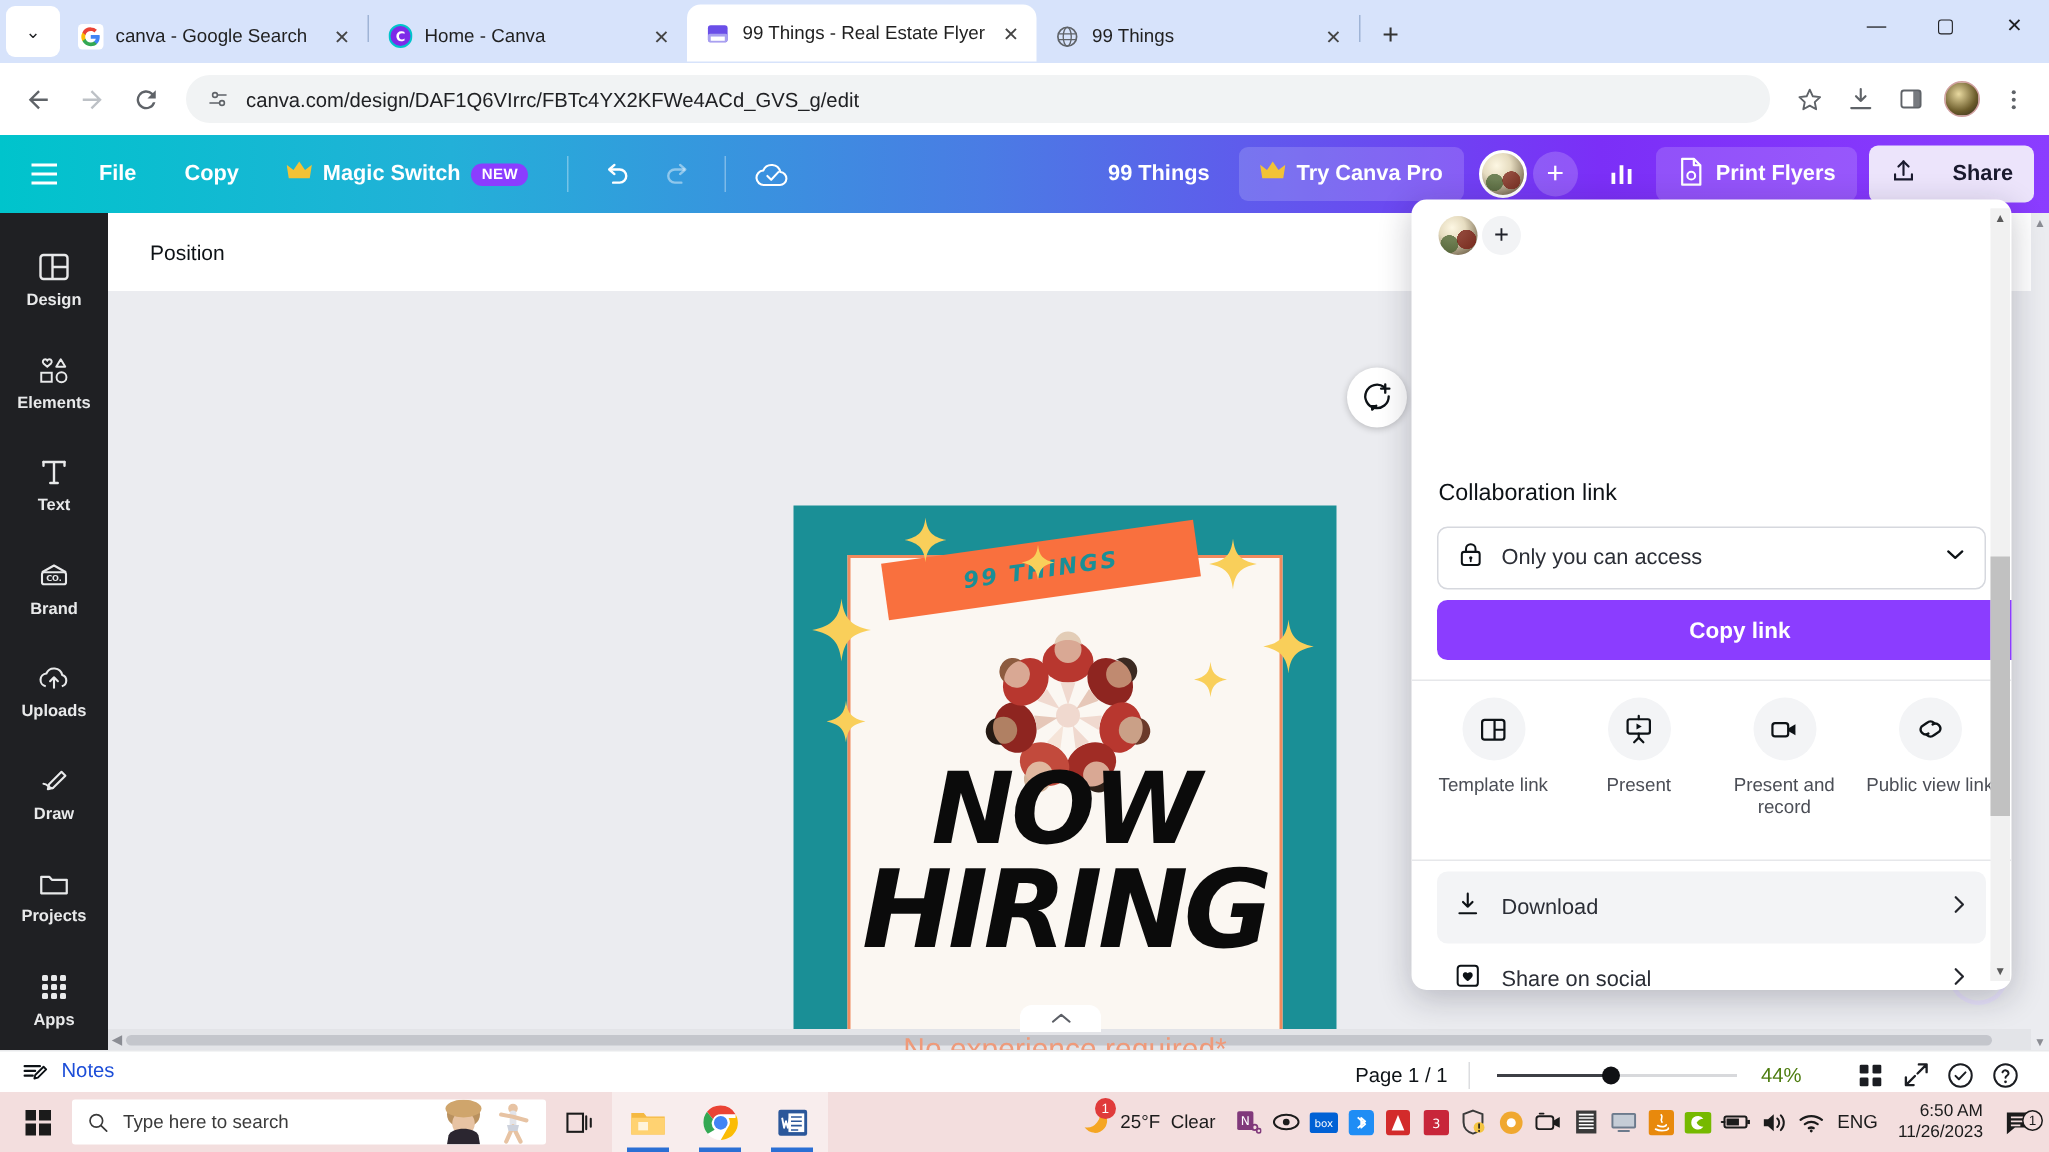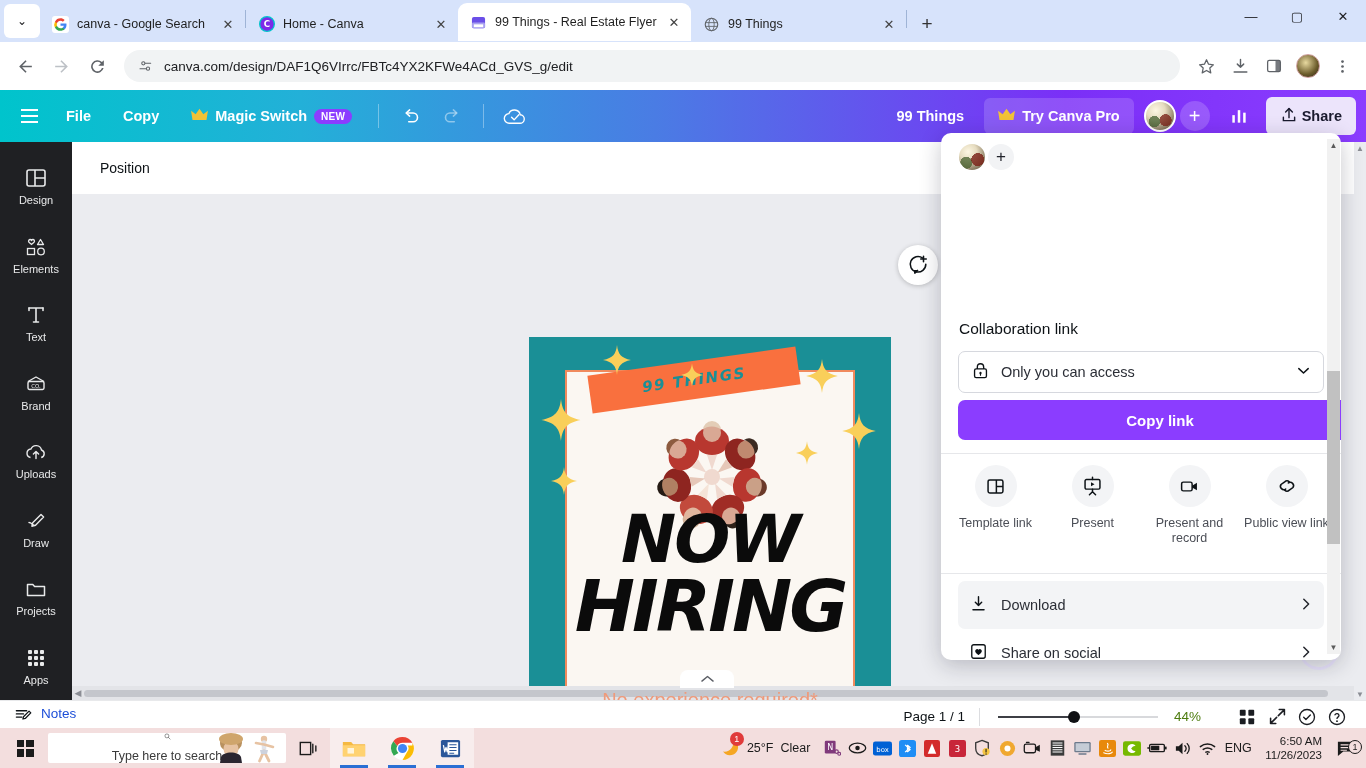--- a/index.html
+++ b/index.html
@@ -129,33 +129,34 @@
       radial-gradient(circle at 30% 70%, rgba(60,90,40,.7) 0 20%, transparent 21%);
   }
   .av-plus {
     width: 30px; height: 30px; border-radius: 50%;
     background: rgba(255,255,255,.18); color: #fff; font-size: 20px;
     display: flex; align-items: center; justify-content: center; cursor: pointer;
   }
   .share-btn {
     height: 38px; padding: 16px 14px; border-radius: 6px; background: #ece4fb;
     color: #1a1a2e; font-size: 14.5px; font-weight: bold;
-    display: flex; align-items: center; gap: 4px; cursor: pointer; margin-left: 4px;
+    display: flex; align-items: center; gap: 24px; cursor: pointer; margin-left: 4px;
   }
 
   
   .rail {
     position: absolute; top: 142px; left: 0; width: 72px; height: 558px;
     background: #1f2023; display: flex; flex-direction: column;
     align-items: center; padding-top: 10px;
   }
   .rail-item {
     width: 72px; height: 70px; display: flex; flex-direction: column;
     align-items: center; justify-content: center; gap: 4px; cursor: pointer;
     color: #e8e9ea;
+    font-weight: bold;
   }
   .rail-label { font-size: 11px; color: #e8e9ea; }
 
   
   .editor {
     position: absolute; top: 142px; left: 72px; width: 1294px; height: 558px;
     background: #ebecf0;
   }
   .position-bar {
     position: absolute; top: 0; left: 0; width: 1294px; height: 52px;
@@ -326,23 +327,23 @@
 
   
   .taskbar {
     position: absolute; left: 0; bottom: 0; width: 1366px; height: 40px;
     background: #f3dede; display: flex; align-items: center; padding: 0 2px;
   }
   .tb-start { width: 46px; height: 40px; display: flex; align-items: center; justify-content: center; cursor: pointer; }
   .win-logo { width: 17px; height: 17px; display: grid; grid-template-columns: 1fr 1fr; grid-template-rows: 1fr 1fr; gap: 2px; }
   .win-logo i { background: #1b1b1b; display: block; }
   .search-box {
-    width: 238px; height: 30px; background: #fff; border-radius: 2px;
+    width: 316px; height: 30px; background: #fff; border-radius: 2px;
     display: flex; align-items: center; gap: 9px; padding: 0 10px;
-    position: relative; overflow: hidden; cursor: text; flex-direction: column;
+    position: relative; overflow: hidden; cursor: text;
   }
   .search-ph { font-size: 12.5px; color: #3a3a3a; }
   .tb-taskview { width: 44px; height: 40px; display: flex; align-items: center; justify-content: center; cursor: pointer; }
   .tb-app {
     width: 48px; height: 40px; display: flex; align-items: center;
     justify-content: center; position: relative; cursor: pointer;
   }
   .tb-app.active { background: rgba(255,255,255,.45); }
   .tb-app .underline { position: absolute; bottom: 0; left: 10px; right: 10px; height: 3px; background: #2b6fd4; }
   .tray { margin-left: auto; display: flex; align-items: center; gap: 3px; padding-right: 4px; }
@@ -546,20 +547,30 @@
     <div class="avatar-group">
       <div class="av"></div>
       <div class="av-plus">+</div>
     </div>
     <div class="ct-icon-btn">
       <svg width="20" height="20" viewBox="0 0 24 24">
           <rect x="4" y="11" width="3" height="9" fill="currentColor"></rect>
           <rect x="10.5" y="5" width="3" height="15" fill="currentColor"></rect>
           <rect x="17" y="8" width="3" height="12" fill="currentColor"></rect>
         </svg>
+    </div>
+    <div class="ct-pill">
+      <span>
+        <svg width="19" height="21" viewBox="0 0 22 24">
+            <path d="M4 2h9l5 5v15H4z" fill="none" stroke="currentColor" stroke-width="1.7" stroke-linejoin="round"></path>
+            <path d="M13 2v5h5" fill="none" stroke="currentColor" stroke-width="1.7" stroke-linejoin="round"></path>
+            <circle cx="11" cy="15" r="3" fill="none" stroke="currentColor" stroke-width="1.6"></circle>
+          </svg>
+      </span>
+      <span>Print Flyers</span>
     </div>
     <div class="share-btn">
       <span>
         <svg width="18" height="18" viewBox="0 0 24 24">
             <path d="M12 3.5v12" fill="none" stroke="#1a1a2e" stroke-width="1.9" stroke-linecap="round"></path>
             <path d="M7.5 8L12 3.5 16.5 8" fill="none" stroke="#1a1a2e" stroke-width="1.9" stroke-linecap="round" stroke-linejoin="round"></path>
             <path d="M4.5 15v4.5h15V15" fill="none" stroke="#1a1a2e" stroke-width="1.9" stroke-linecap="round"></path>
           </svg>
       </span>
       <span>Share</span>

